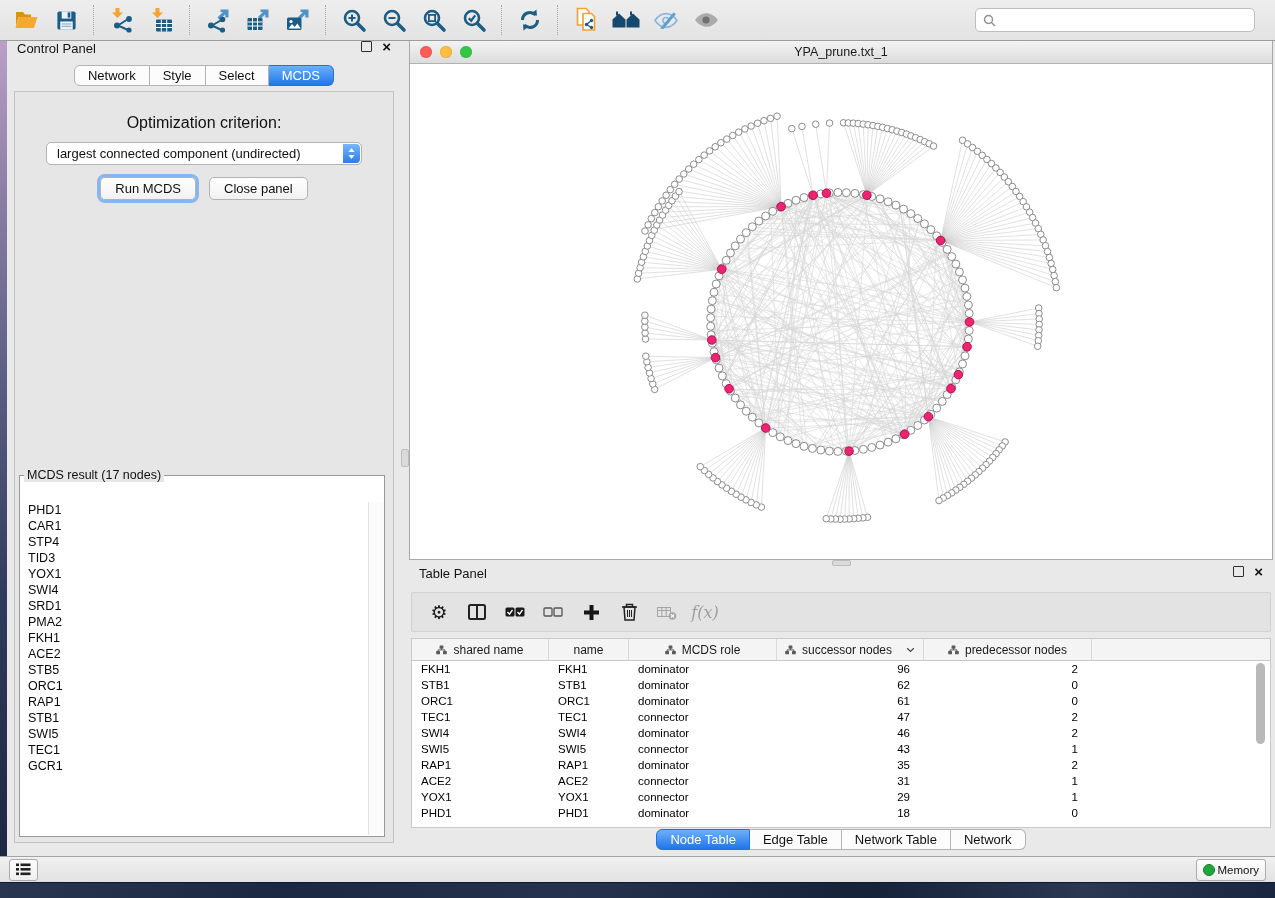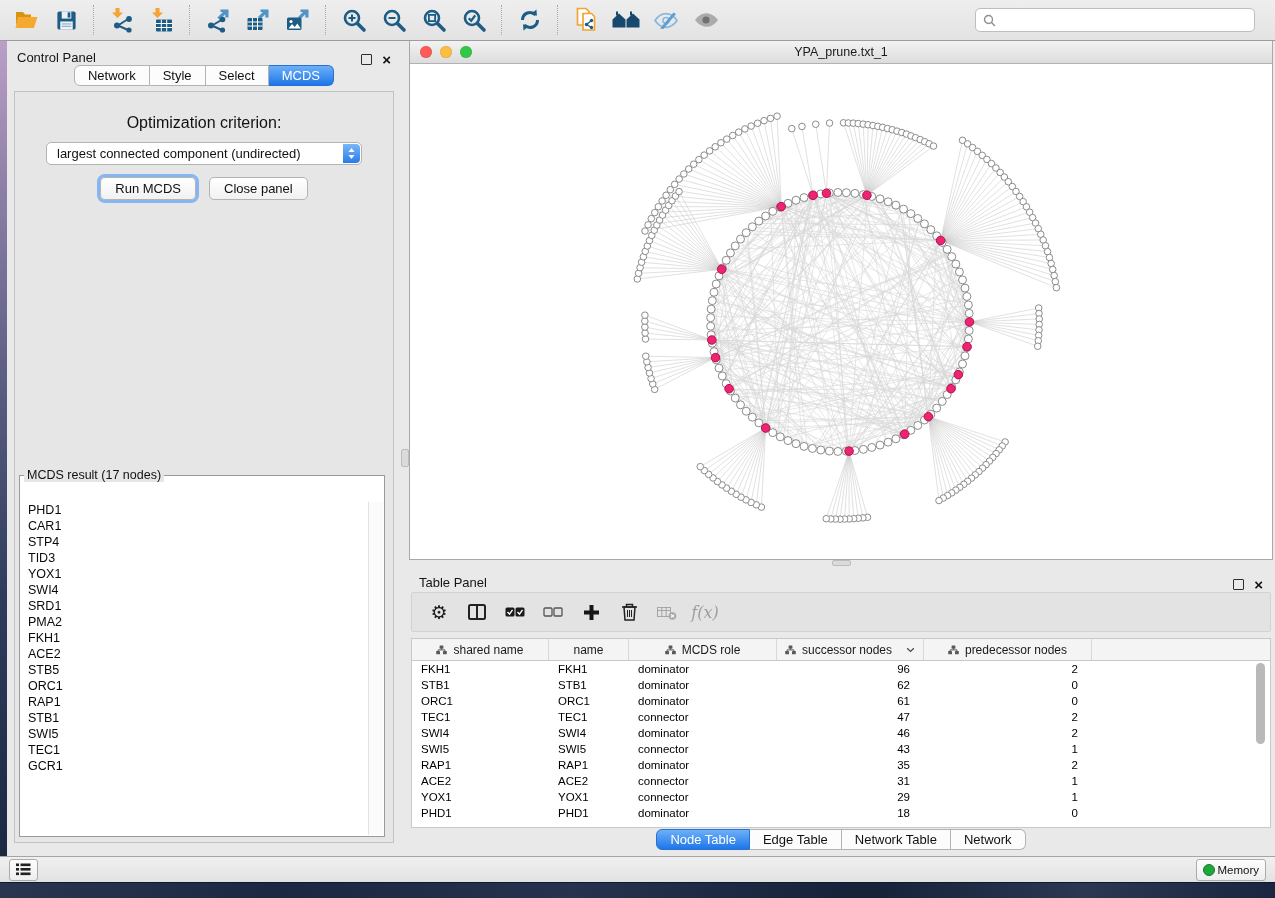--- a/index.html
+++ b/index.html
@@ -15,21 +15,21 @@
   .searchbox{width:264px;height:22px;background:#fff;border:1px solid #bdbdbd;border-radius:5px;
     display:flex;align-items:center;padding:0 7px;margin-right:14px;gap:5px}
   .searchbox input{border:none;outline:none;flex:1;font-size:12px;background:transparent;font-family:inherit}
 
   
   .main-row{display:flex;height:815px;position:relative}
   .wall-left{width:7px;background:linear-gradient(#bb9fc6,#8d80a6 18%,#5b5d82 42%,#2e3c5c 68%,#1c2942)}
 
   
   .control-panel{width:394px;background:#e9e9e9;display:flex;flex-direction:column;box-sizing:border-box}
-  .panel-header{height:24px;display:flex;align-items:flex-end;justify-content:space-between;
+  .panel-header{height:24px;display:flex;align-items:flex-start;justify-content:space-between;
     padding:0 10px;font-size:13px;color:#151515}
   .win-icons{display:flex;align-items:center;gap:10px}
   .wbox{width:9px;height:9px;border:1.5px solid #2e2e2e;display:inline-block;border-radius:1px}
   .wclose{font-weight:bold;font-size:15px;color:#111;line-height:10px}
   .ctabs{display:flex;justify-content:center;position:relative;z-index:2;height:27px}
   .tab{background:#fcfcfc;border:1px solid #b3b3b3;border-left-width:0;font-size:13px;
     padding:0 13px;color:#111;line-height:20px;box-sizing:border-box;height:21px;cursor:default}
   .tab:first-child{border-left-width:1px;border-top-left-radius:6px;border-bottom-left-radius:6px}
   .tab:last-child{border-top-right-radius:6px;border-bottom-right-radius:6px}
   .tab.active{background:linear-gradient(#6cb0f8,#1f76e9);border-color:#2a6fd4;color:#fff}

